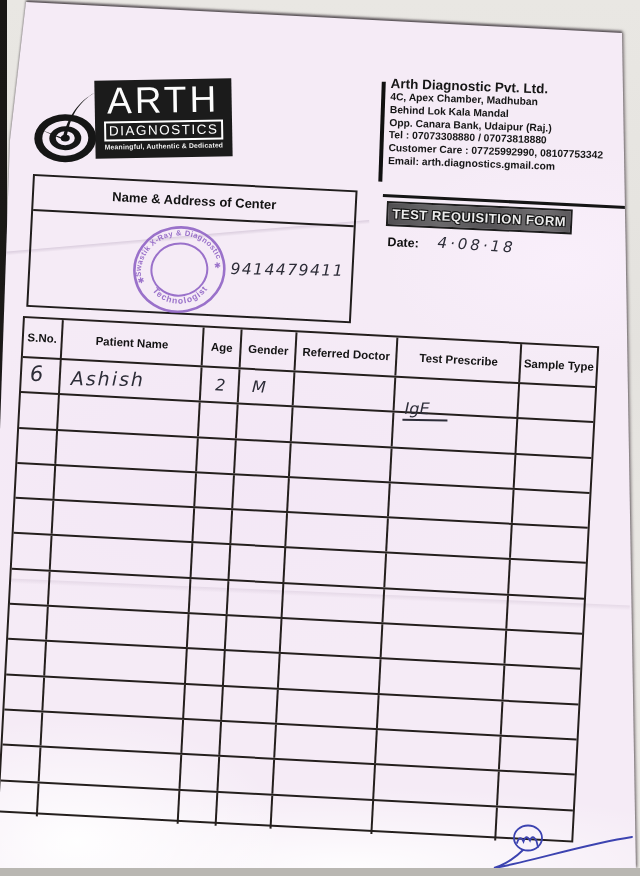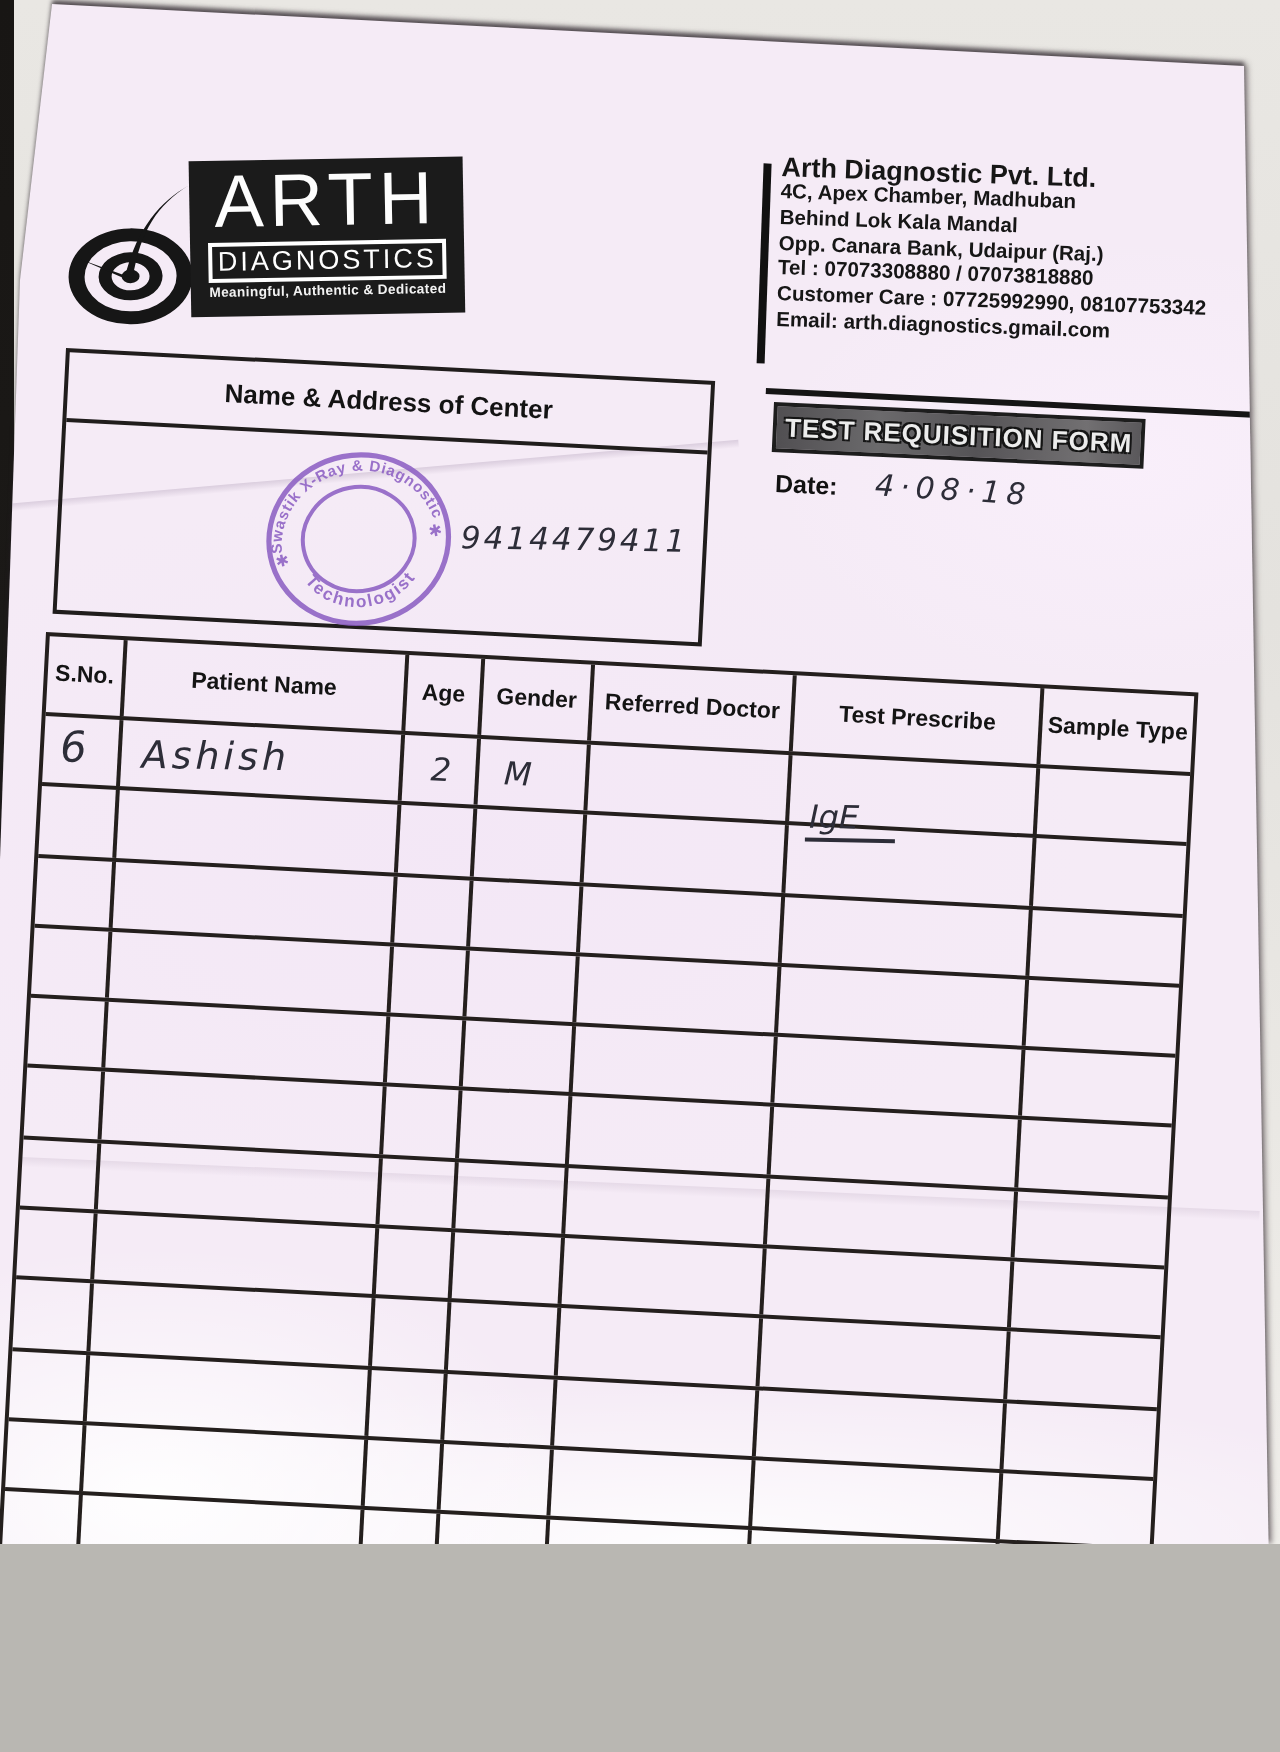--- a/index.html
+++ b/index.html
@@ -1,17 +1,17 @@
 <!DOCTYPE html>
 <html><head>
 <meta charset="utf-8">
 <style>
   html,body{margin:0;padding:0;background:#b9b7b2;}
   *{box-sizing:border-box;}
-  .screen{position:relative;width:640px;height:772px;margin:0 auto;overflow:hidden;
+  .screen{position:relative;width:640px;height:868px;margin:0 auto;overflow:hidden;
           background:linear-gradient(180deg,#e9e7e3 0%,#e4e2de 40%,#efede9 100%);
           font-family:"Liberation Sans",sans-serif;}
   
   .scan-strip{position:absolute;left:0;top:0;width:7px;height:560px;z-index:1;
               background:linear-gradient(180deg,#181614 0%,#1c1a18 75%,rgba(28,26,24,0) 100%);}
   
   .paper-shadow{position:absolute;inset:0;filter:drop-shadow(0 -2px 1px rgba(35,28,35,.65)) drop-shadow(2px 0 1px rgba(90,80,85,.45));z-index:2;}
   .paper{position:absolute;inset:0;
     clip-path:polygon(26px 2px,622px 33px,636px 876px,0px 876px,0px 430px,10px 140px);
     background:

